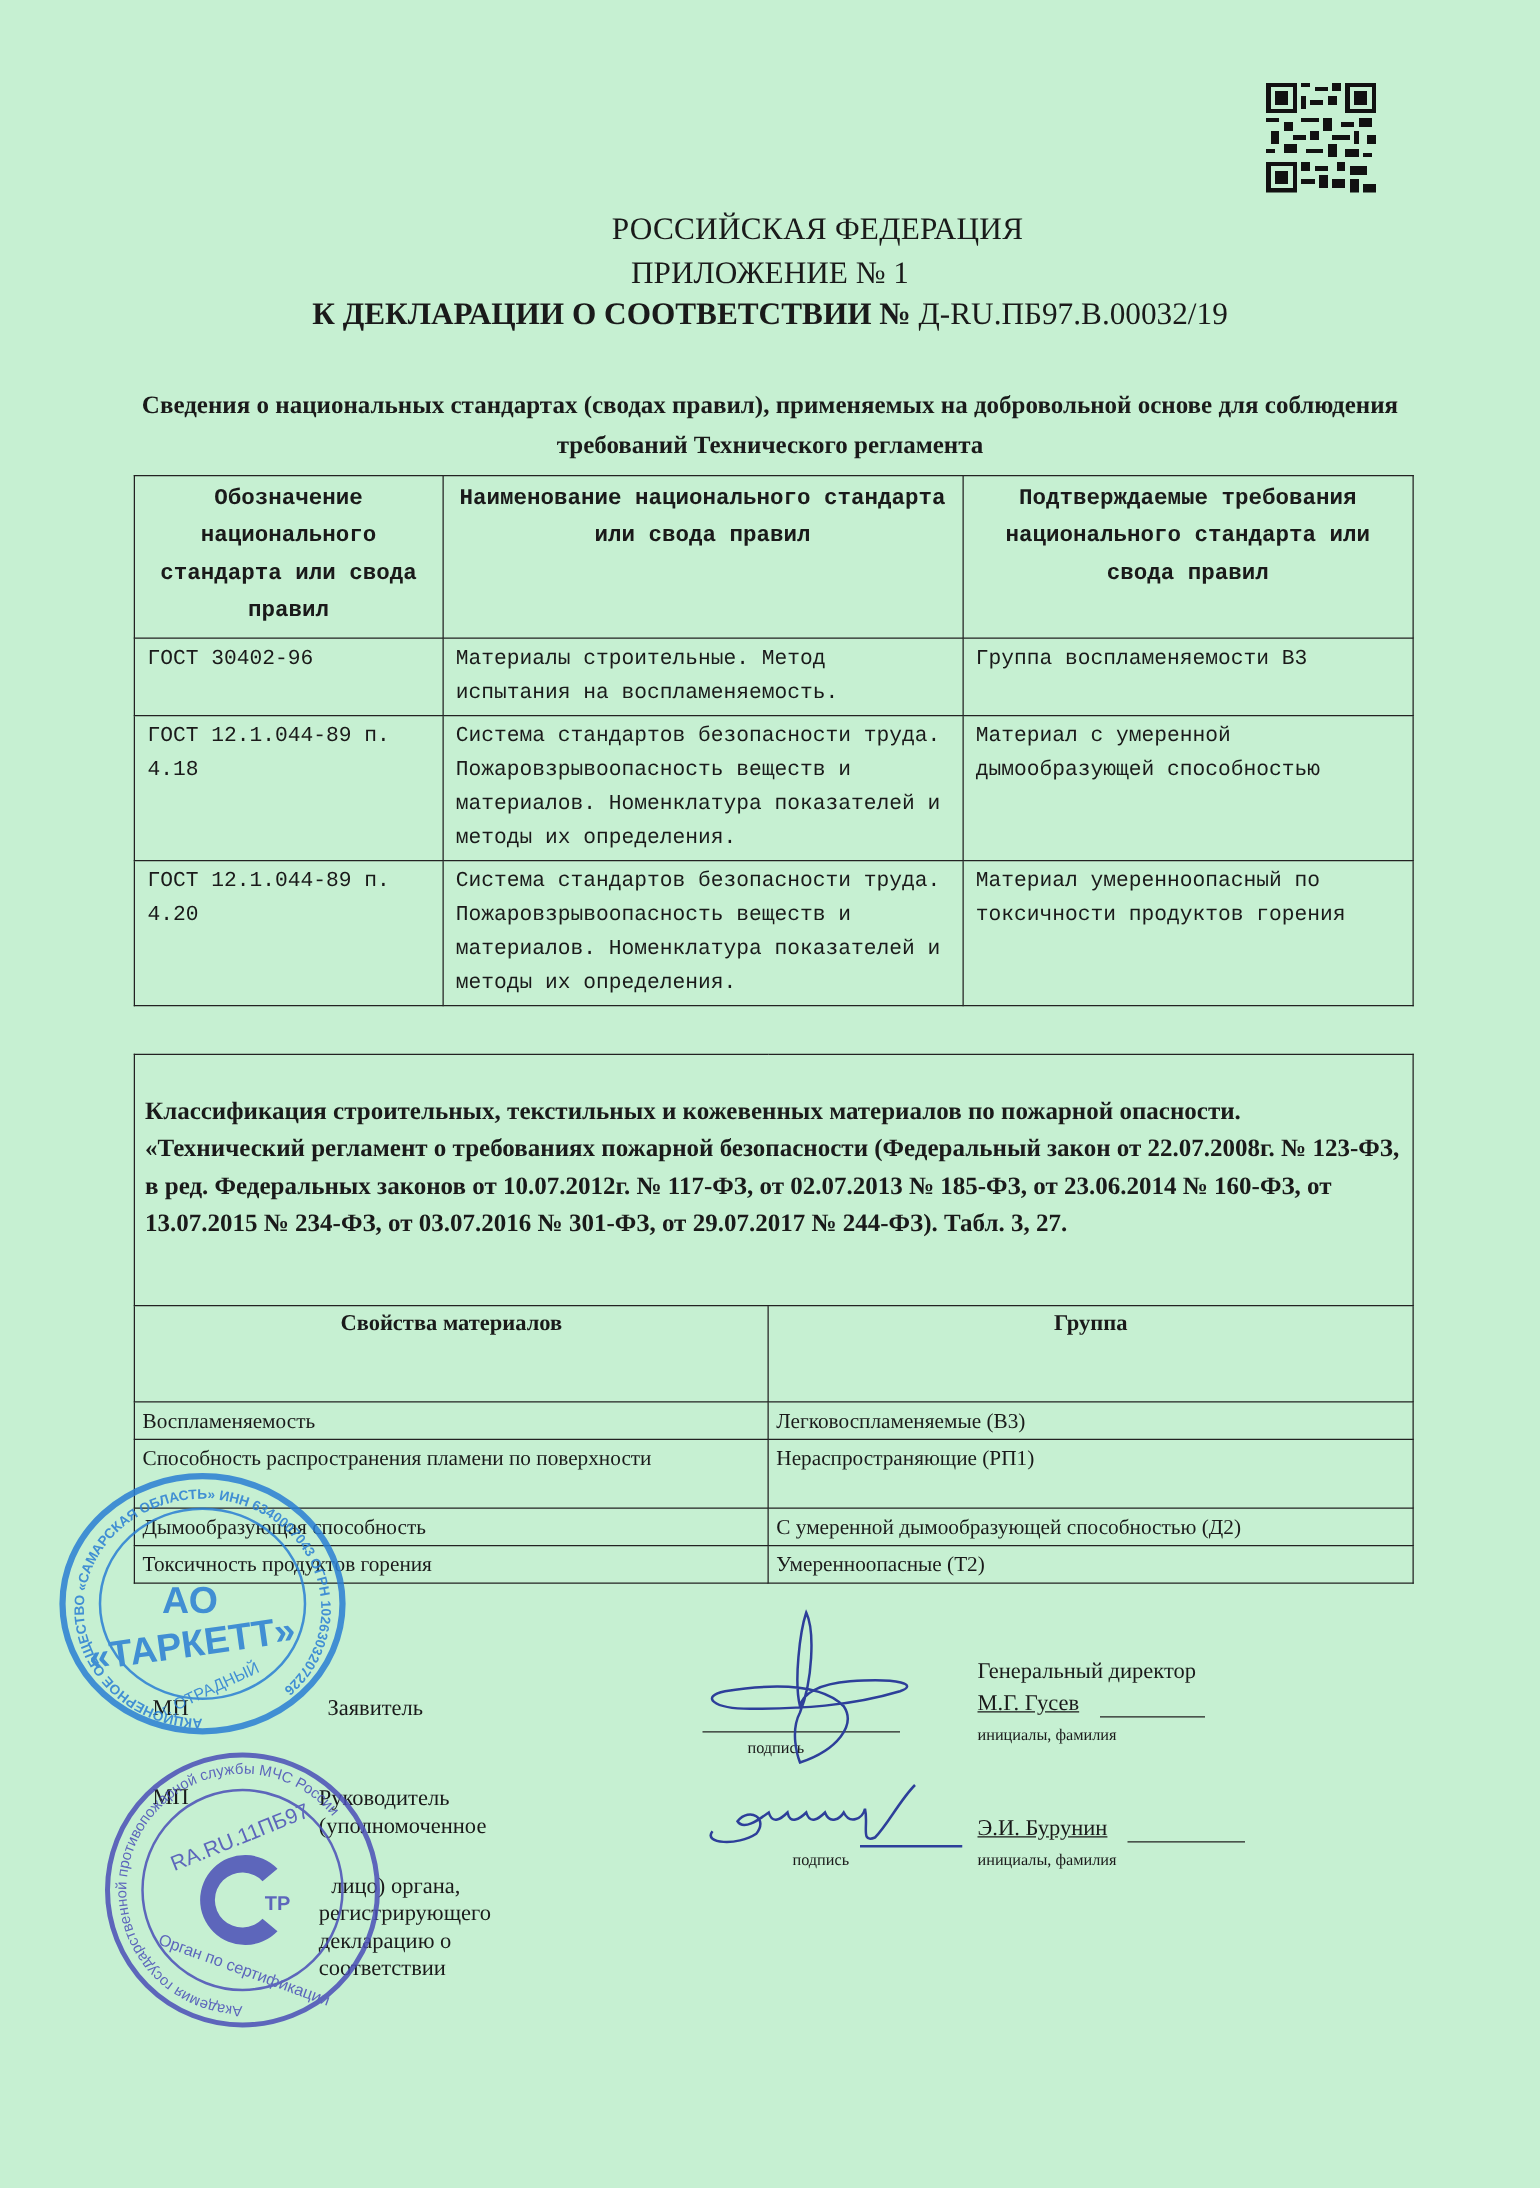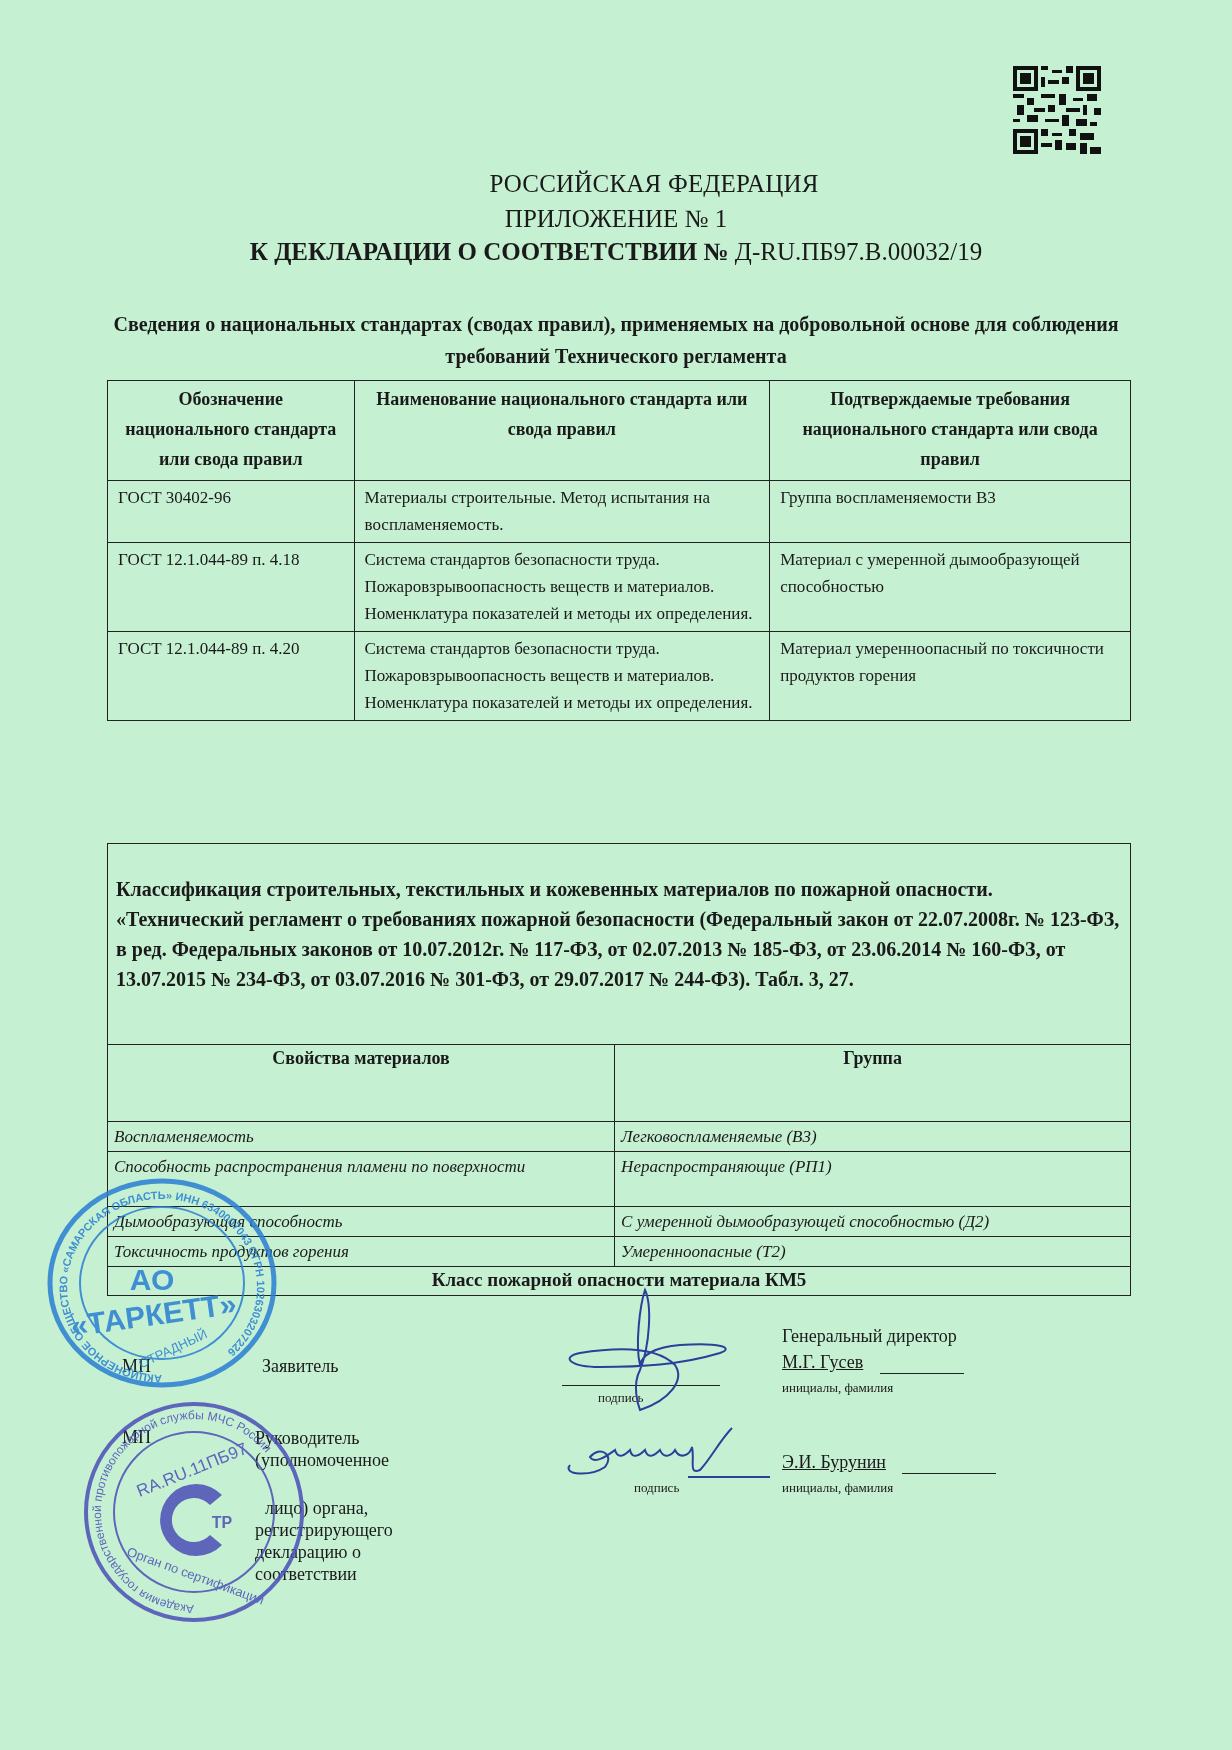--- a/index.html
+++ b/index.html
@@ -20,37 +20,37 @@
   .h3 { top: 238px; font-size: 25px; }
   .h3 b { font-weight: bold; }
   .subtitle {
     position: absolute; top: 308px; left: 110px; width: 1012px;
     text-align: center; font-weight: bold; font-size: 20px; line-height: 32px;
   }
 
   table { border-collapse: collapse; position: absolute; }
   td, th { border: 1.5px solid #222; vertical-align: top; }
 
-  .t1 { left: 107px; top: 380px; width: 1024px; font-size: 17px; }
+  .t1 { left: 107px; top: 380px; width: 1024px; font-size: 17px; font-family: Liberation Mono, monospace; }
   .t1 th {
     font-weight: bold; font-size: 18px; line-height: 30px;
     padding: 3px 8px 6px 8px; text-align: center;
   }
   .t1 td { padding: 3px 10px 4px 10px; line-height: 27px; }
   .c1 { width: 240px; }
   .c2 { width: 420px; }
   .c3 { width: 364px; }
 
   .t2 { left: 107px; top: 843px; width: 1024px; }
   .class-cell {
     font-weight: bold; font-size: 20px; line-height: 30px;
     padding: 30px 8px 30px 8px; height: 140px;
   }
   .t2 .ph th { font-weight: bold; font-size: 18px; text-align: center; padding: 3px 8px; height: 70px; }
-  .t2 td.p { font-size: 17px; padding: 2px 6px; line-height: 25px; font-style: italic; }
+  .t2 td.p { font-size: 17px; padding: 2px 6px; line-height: 25px; }
   .t2 .pc1 { width: 508px; }
   .t2 .pc2 { width: 516px; }
   .km { text-align: center; font-weight: bold; font-size: 19px; padding: 2px 6px 4px; }
 
   .sig-label { position: absolute; font-size: 18px; }
   .small { position: absolute; font-size: 13px; }
   .sline { position: absolute; height: 0; border-top: 1.5px solid #222; }
 
   .stamp { position: absolute; }
   .sign { position: absolute; }
@@ -157,23 +157,20 @@
     <td class="p">Нераспространяющие (РП1)</td>
   </tr>
   <tr>
     <td class="p">Дымообразующая способность</td>
     <td class="p">С умеренной дымообразующей способностью (Д2)</td>
   </tr>
   <tr>
     <td class="p">Токсичность продуктов горения</td>
     <td class="p">Умеренноопасные (Т2)</td>
   </tr>
-  <tr>
-    <td colspan="2" class="km">Класс пожарной опасности материала КМ5</td>
-  </tr>
 </tbody>
   </table>
 
 <div class="sig-label" style="left:122px; top:1356px;">МП</div>
 <div class="sig-label" style="left:262px; top:1356px;">Заявитель</div>
 <div class="sline" style="left:562px; top:1385px; width:158px;"></div>
 <div class="small" style="left:598px; top:1390px;">подпись</div>
 <div class="sig-label" style="left:782px; top:1326px;">Генеральный директор</div>
 <div class="sig-label" style="left:782px; top:1352px; text-decoration: underline;">М.Г. Гусев</div>
 <div class="sline" style="left:880px; top:1373px; width:84px;"></div>

